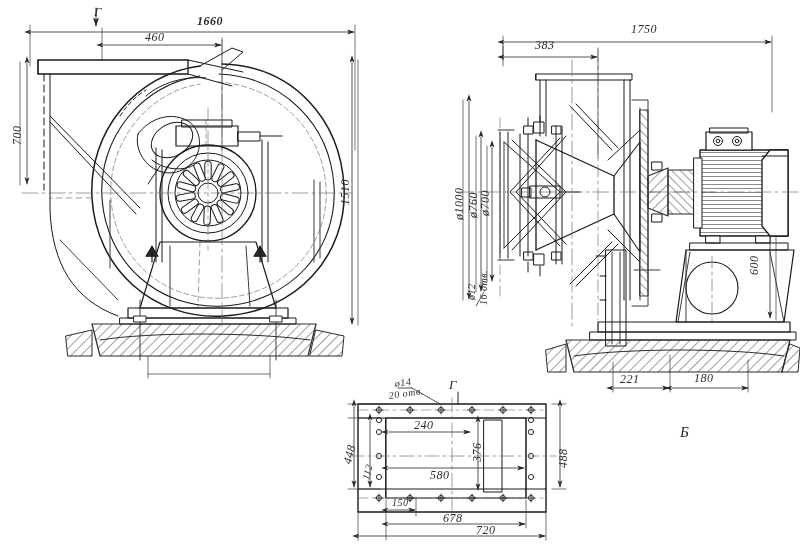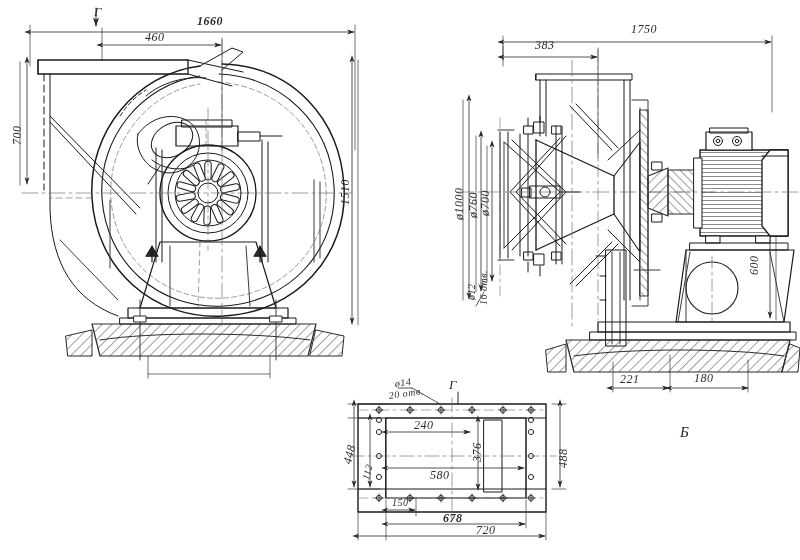--- a/index.html
+++ b/index.html
@@ -519,17 +519,17 @@
   <div class="lbl dim rot90" style="left:470px;top:462px;">376</div>
 
   <div class="lbl dim rot-up" style="left:340px;top:462px;">448</div>
 
   <div class="lbl dim-sm rot-up" style="left:360px;top:478px;">112</div>
 
   <div class="lbl dim rot90" style="left:556px;top:468px;">488</div>
 
   <div class="lbl dim-sm" style="left:392px;top:497px;">150</div>
 
-  <div class="lbl dim" style="left:443px;top:511px;font-weight:bold;">678</div>
+  <div class="lbl dim" style="left:443px;top:511px;">678</div>
 
   <div class="lbl dim" style="left:440px;top:523px;margin-left:36px;">720</div>
 
 </div>
 
 </body></html>

